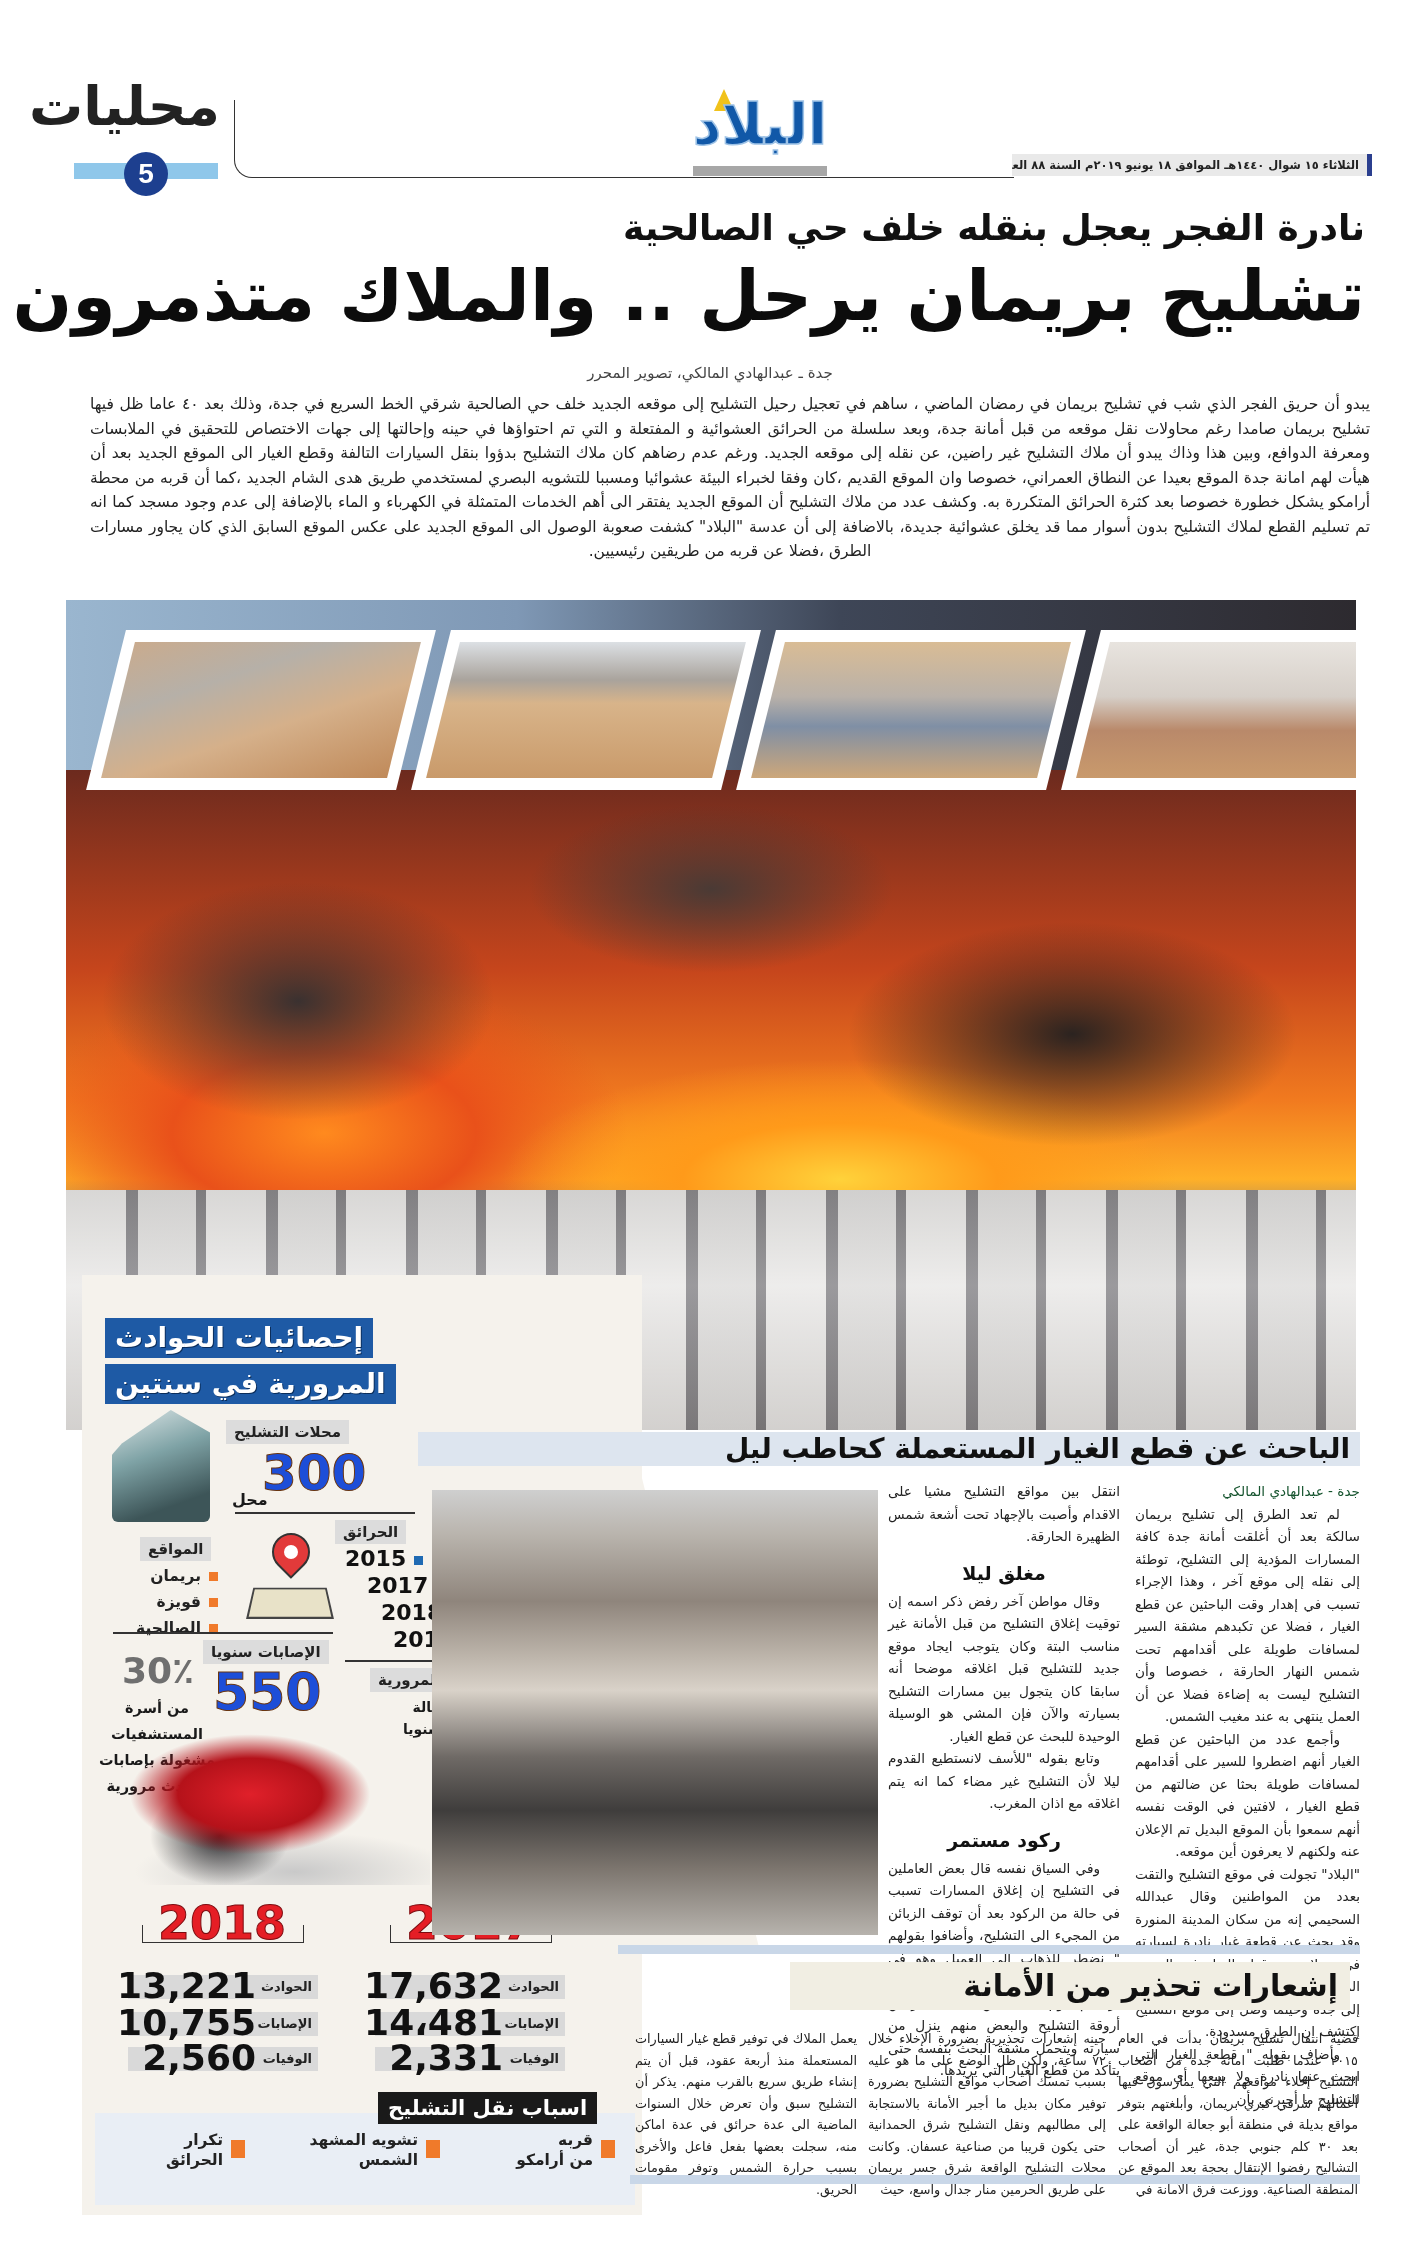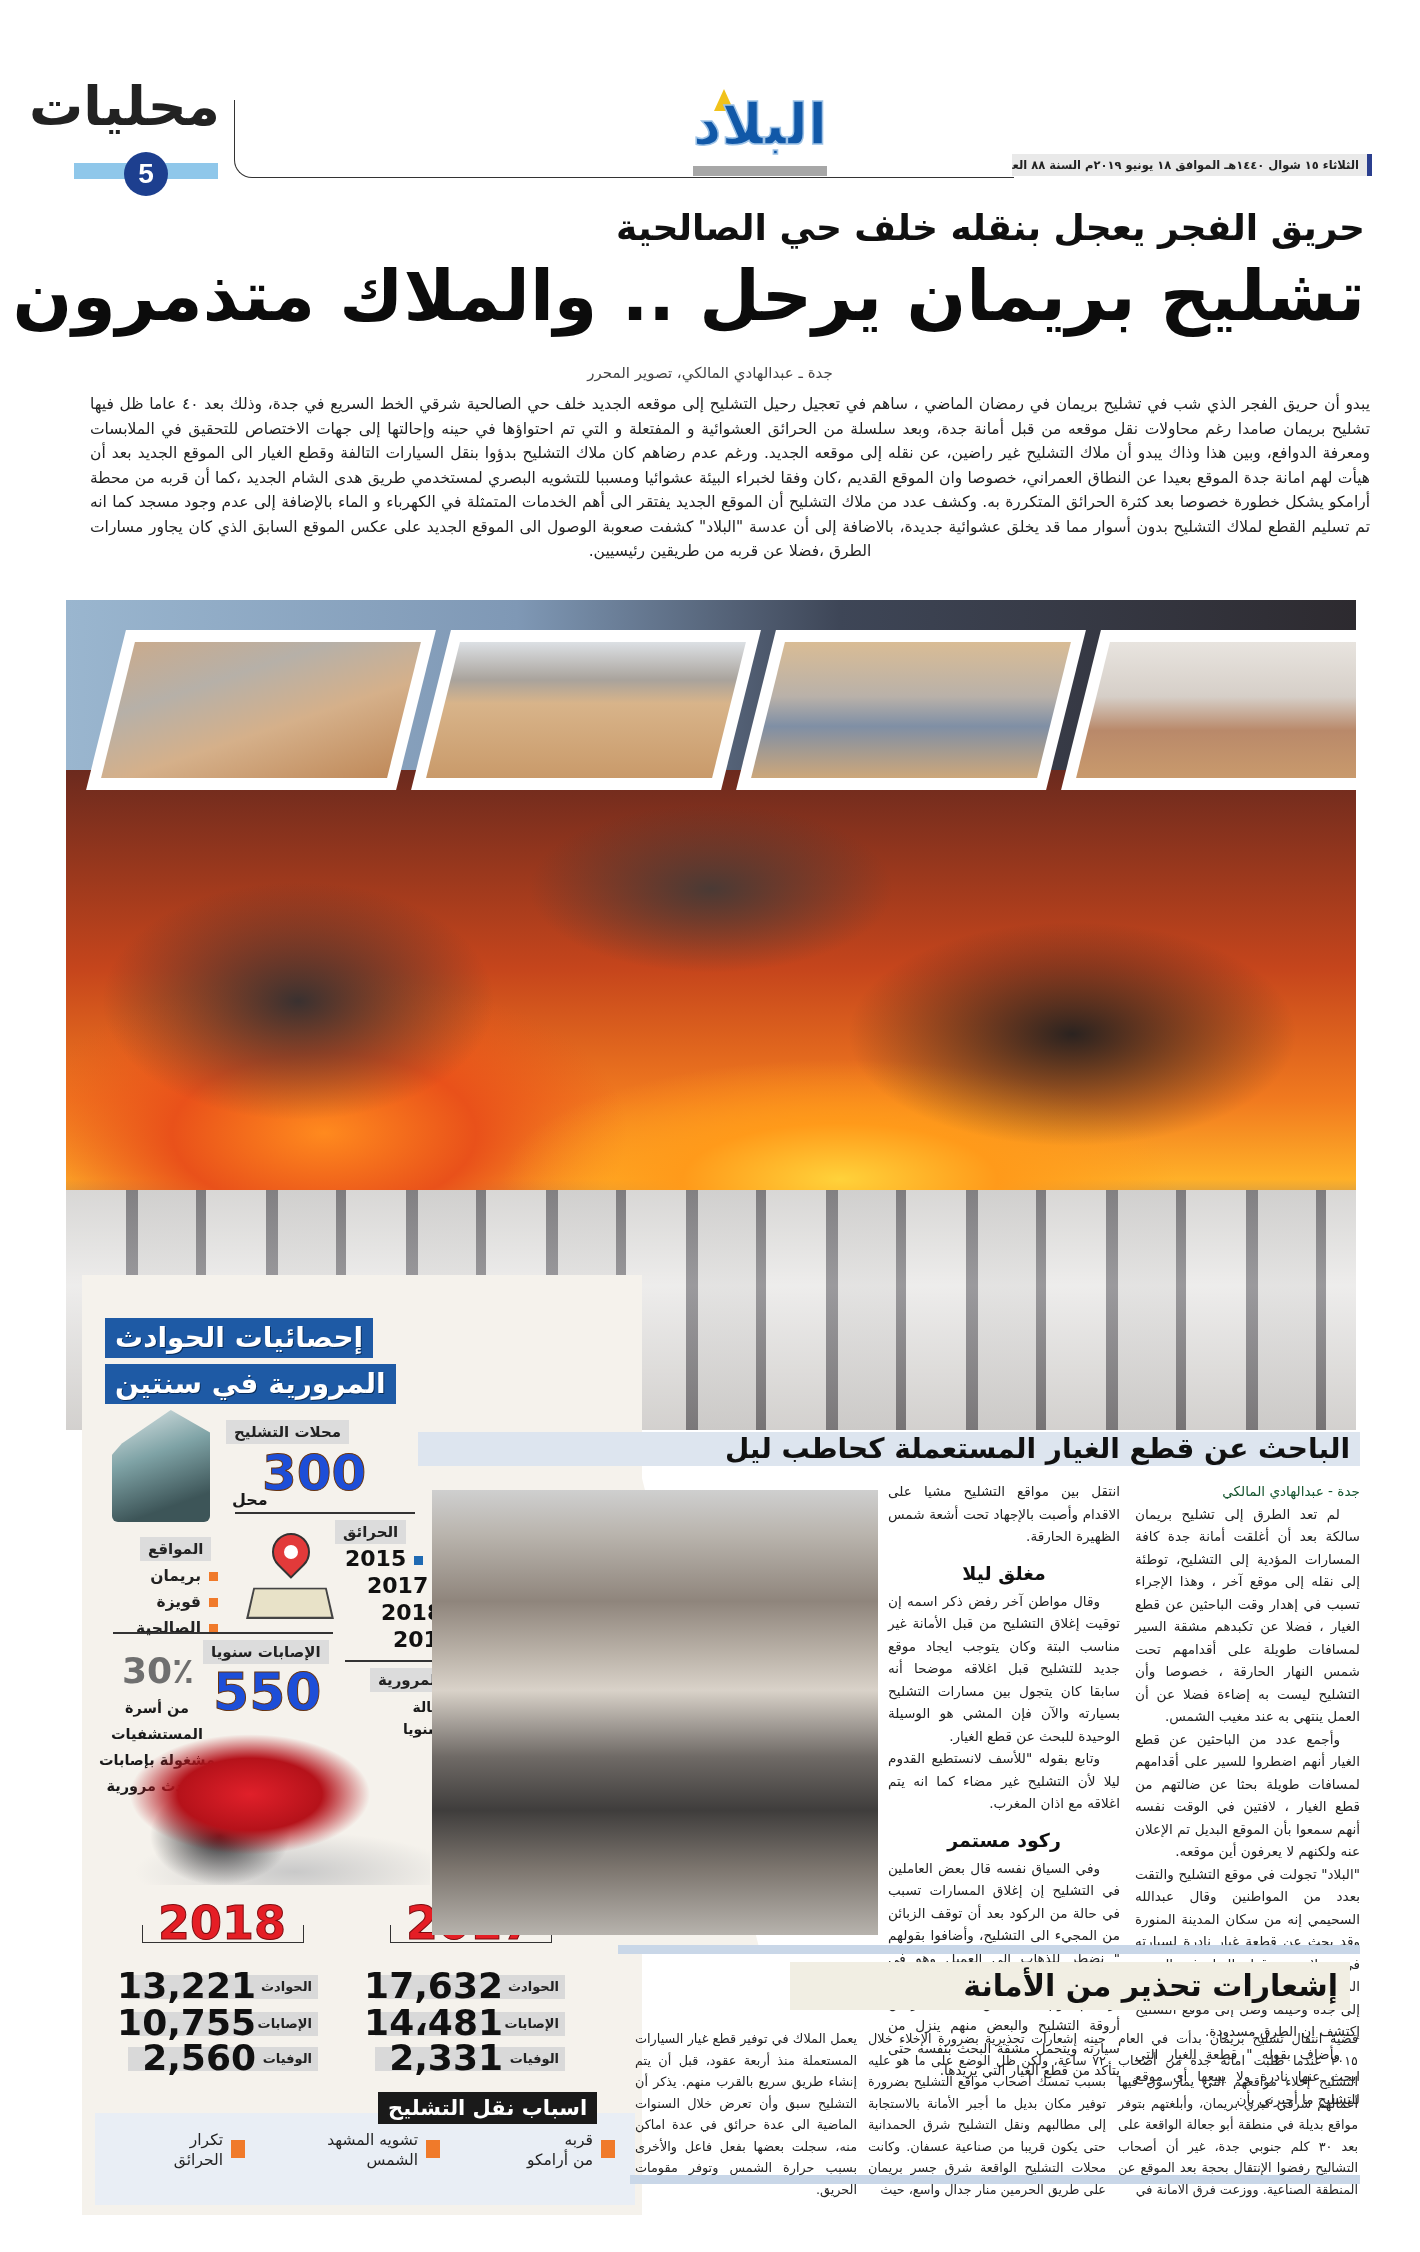--- a/index.html
+++ b/index.html
@@ -60,21 +60,21 @@
 radial-gradient(ellipse 120px 60px at 40% 45%,#e0202a 0%,#b5121a 60%,rgba(181,18,26,0) 100%),
 radial-gradient(ellipse 70px 50px at 30% 70%,#1e1e22 0%,rgba(30,30,34,0) 100%),
 radial-gradient(ellipse 160px 40px at 55% 92%,#c9c9c9 0%,rgba(201,201,201,0) 100%)}
 .year-red{color:#e51e25;font-weight:bold;font-size:46px;-webkit-text-stroke:1px #7a0a0e;text-align:center;line-height:1;direction:ltr;font-family:"DejaVu Sans",sans-serif}
 .bracket{height:18px;border:1.5px solid #333;border-top:none}
 .stat-row{height:24px;background:#d9d9d9}
 .stat-num{position:absolute;top:-6px;font-size:36px;font-weight:bold;color:#111;direction:ltr;line-height:34px;font-family:"DejaVu Sans",sans-serif}
 .stat-lbl{position:absolute;right:6px;top:0;font-size:13px;font-weight:bold;color:#222;line-height:24px}
 .reasons{left:95px;top:2113px;width:540px;height:92px;background:#e9eef5}
 .reasons-title{background:#1a1a1a;color:#fff;font-weight:bold;font-size:21px;line-height:32px;padding:0 10px;white-space:nowrap}
-.reason{font-size:15.5px;font-weight:normal;color:#222;line-height:20px;white-space:nowrap}
+.reason{font-size:15.5px;font-weight:bold;color:#222;line-height:20px;white-space:nowrap}
 .osq{display:inline-block;width:14px;height:18px;background:#f07a2a;vertical-align:top;margin-left:8px;margin-top:10px}
 
 .a2-head-bg{left:418px;top:1432px;width:942px;height:34px;background:#dde5ef}
 .a2-head{right:70px;top:1432px;font-size:28px;font-weight:bold;color:#111;line-height:34px;white-space:nowrap}
 .a2-photo{left:432px;top:1490px;width:446px;height:445px;background:
 linear-gradient(180deg,#cfcfcf 0%,#b9b4ad 10%,#8f857c 25%,#bfb7ad 38%,#d9d2c9 45%,#6f6a66 60%,#3f3d3c 72%,#7c756e 85%,#b7b3ad 100%)}
 .col{font-size:13.6px;line-height:22.5px;text-align:justify;color:#222}
 .sub{font-size:19px;font-weight:bold;text-align:center;line-height:34px;color:#111}
 .a2-rule{left:618px;top:1945px;width:742px;height:9px;background:#c9d7e8}
 .a3-head-bg{left:790px;top:1962px;width:560px;height:48px;background:#f1eee3}
@@ -89,21 +89,21 @@
 <div class="abs pg-bar"></div>
 <div class="abs pg-num">5</div>
 <div class="abs hdr-line"></div>
 <div class="abs logo">
   <div class="logo-star"></div>
   <div class="logo-text">البلاد</div>
 </div>
 <div class="abs logo-bar"></div>
 <div class="abs dateline">الثلاثاء ١٥ شوال ١٤٤٠هـ الموافق ١٨ يونيو ٢٠١٩م السنة ٨٨ العدد ٢٢٦٦٩</div>
 
-<div class="abs kicker">حريق الفجر يعجل بنقله خلف حي الصالحية</div>
+<div class="abs kicker">نادرة الفجر يعجل بنقله خلف حي الصالحية</div>
 <div class="abs headline">تشليح بريمان يرحل .. والملاك متذمرون</div>
 <div class="abs byline">جدة ـ عبدالهادي المالكي، تصوير المحرر</div>
 <div class="abs lead">يبدو أن حريق الفجر الذي شب في تشليح بريمان في رمضان الماضي ، ساهم في تعجيل رحيل التشليح إلى موقعه الجديد خلف حي الصالحية شرقي الخط السريع في جدة، وذلك بعد ٤٠ عاما ظل فيها تشليح بريمان صامدا رغم محاولات نقل موقعه من قبل أمانة جدة، وبعد سلسلة من الحرائق العشوائية و المفتعلة و التي تم احتواؤها في حينه وإحالتها إلى جهات الاختصاص للتحقيق في الملابسات ومعرفة الدوافع، وبين هذا وذاك يبدو أن ملاك التشليح غير راضين، عن نقله إلى موقعه الجديد. ورغم عدم رضاهم كان ملاك التشليح بدؤوا بنقل السيارات التالفة وقطع الغيار الى الموقع الجديد بعد أن هيأت لهم امانة جدة الموقع بعيدا عن النطاق العمراني، خصوصا وان الموقع القديم ،كان وفقا لخبراء البيئة عشوائيا ومسببا للتشويه البصري لمستخدمي طريق هدى الشام الجديد ،كما أن قربه من محطة أرامكو يشكل خطورة خصوصا بعد كثرة الحرائق المتكررة به. وكشف عدد من ملاك التشليح أن الموقع الجديد يفتقر الى أهم الخدمات المتمثلة في الكهرباء و الماء بالإضافة إلى عدم وجود مسجد كما انه تم تسليم القطع لملاك التشليح بدون أسوار مما قد يخلق عشوائية جديدة، بالاضافة إلى أن عدسة "البلاد" كشفت صعوبة الوصول الى الموقع الجديد على عكس الموقع السابق الذي كان يجاور مسارات الطرق ،فضلا عن قربه من طريقين رئيسيين.</div>
 
 <div class="abs collage">
   <div class="sky"></div>
   <div class="fire"></div>
   <div class="cars"></div>
   <div class="thumbs">
     <div class="thumb t1" style="left:20px">

